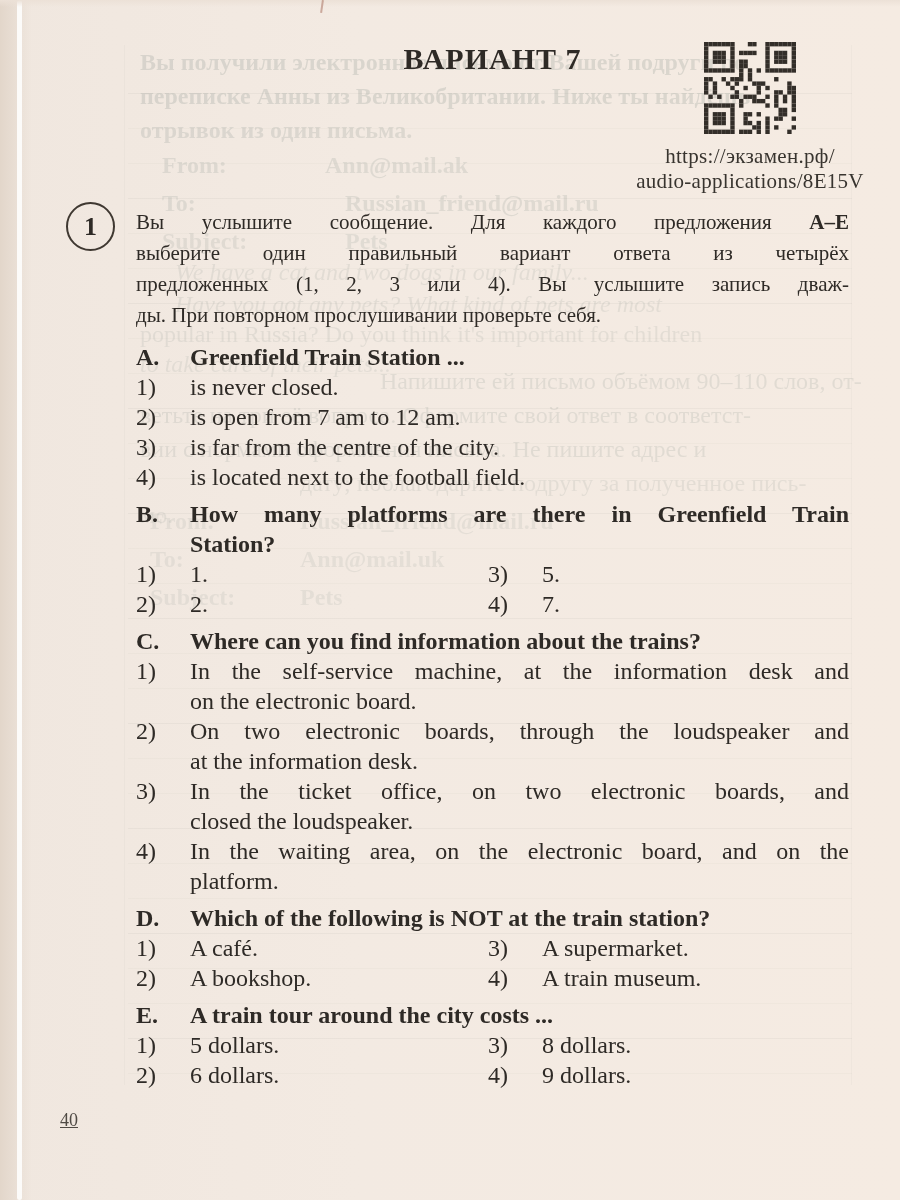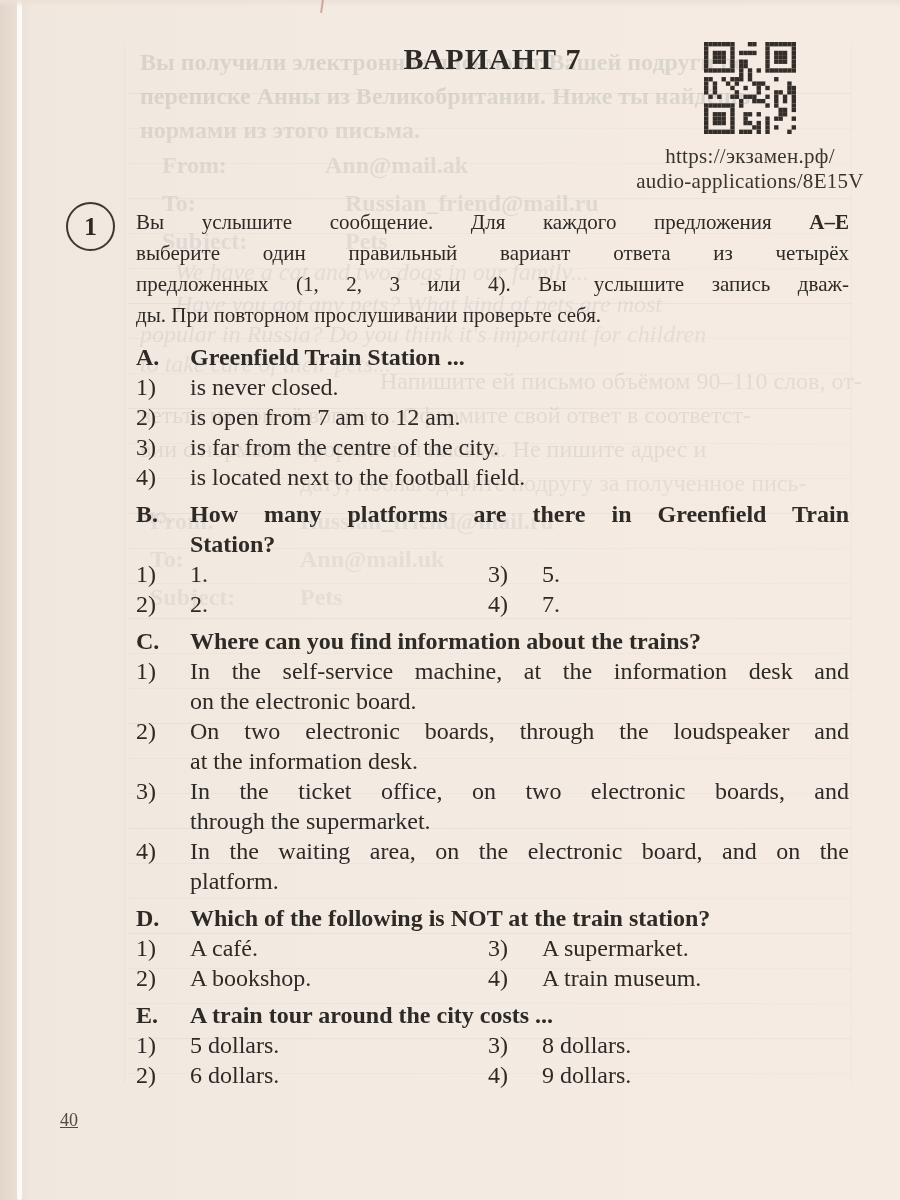--- a/index.html
+++ b/index.html
@@ -49,30 +49,30 @@
   .pagenum{position:absolute;left:60px;top:1110px;font-size:18px;color:#4f4a44;text-decoration:underline;}
 </style>
 </head>
 <body>
 
 <div class="page">
 
   <div class="bleed" id="bleedLayer">
       <div class="bl" style="left: 140px; top: 47px; opacity: 0.2; font-weight: bold;">Вы получили электронное письмо от Вашей подруги по</div>
       <div class="bl" style="left: 140px; top: 81px; opacity: 0.2; font-weight: bold;">переписке Анны из Великобритании. Ниже ты найдёшь</div>
-      <div class="bl" style="left: 140px; top: 115px; opacity: 0.18; font-weight: bold;">нормами из этого письма.</div>
+      <div class="bl" style="left: 140px; top: 115px; opacity: 0.18; font-weight: bold;">отрывок из один письма.</div>
       <div class="bl" style="left: 162px; top: 150px; opacity: 0.16; font-weight: bold;">From:</div>
       <div class="bl" style="left: 325px; top: 150px; opacity: 0.16; font-weight: bold;">Ann@mail.ak</div>
       <div class="bl" style="left: 162px; top: 188px; opacity: 0.16; font-weight: bold;">To:</div>
       <div class="bl" style="left: 345px; top: 188px; opacity: 0.16; font-weight: bold;">Russian_friend@mail.ru</div>
       <div class="bl" style="left: 162px; top: 226px; opacity: 0.14; font-weight: bold;">Subject:</div>
       <div class="bl" style="left: 345px; top: 226px; opacity: 0.14; font-weight: bold;">Pets</div>
       <div class="bl" style="left: 175px; top: 257px; opacity: 0.13; font-style: italic;">We have a cat and two dogs in our family...</div>
       <div class="bl" style="left: 175px; top: 289px; opacity: 0.13; font-style: italic;">Have you got any pets? What kind of pets are most</div>
-      <div class="bl" style="left: 140px; top: 319px; opacity: 0.13; font-style: italic;">popular in Russia? Do you think it's important for children</div>
+      <div class="bl" style="left: 140px; top: 319px; opacity: 0.13; ">popular in Russia? Do you think it's important for children</div>
       <div class="bl" style="left: 140px; top: 349px; opacity: 0.12; font-style: italic;">to take care of their pets...</div>
       <div class="bl" style="left: 380px; top: 366px; opacity: 0.15;">Напишите ей письмо объёмом 90–110 слов, от-</div>
       <div class="bl" style="left: 140px; top: 400px; opacity: 0.15;">ветьте на три её вопроса. Оформите свой ответ в соответст-</div>
       <div class="bl" style="left: 300px; top: 468px; opacity: 0.13;">дату; поблагодарите подругу за полученное пись-</div>
       <div class="bl" style="left: 140px; top: 434px; opacity: 0.15;">вии с нормами оформления письма. Не пишите адрес и</div>
       <div class="bl" style="left: 140px; top: 500px; opacity: 0.12;">мо.</div>
       <div class="bl" style="left: 150px; top: 506px; opacity: 0.11; font-weight: bold;">From:</div>
       <div class="bl" style="left: 300px; top: 506px; opacity: 0.11; font-weight: bold;">Russian_friend@mail.ru</div>
       <div class="bl" style="left: 150px; top: 544px; opacity: 0.11; font-weight: bold;">To:</div>
       <div class="bl" style="left: 300px; top: 544px; opacity: 0.11; font-weight: bold;">Ann@mail.uk</div>
@@ -420,21 +420,21 @@
           <span class="snum">2)</span>
           <div class="stext">
             <div class="jline">On two electronic boards, through the loudspeaker and</div>
             <div class="">at the information desk.</div>
           </div>
         </div>
         <div class="srow">
           <span class="snum">3)</span>
           <div class="stext">
             <div class="jline">In the ticket office, on two electronic boards, and</div>
-            <div class="">through the supermarket.</div>
+            <div class="">closed the loudspeaker.</div>
           </div>
         </div>
         <div class="srow">
           <span class="snum">4)</span>
           <div class="stext">
             <div class="jline">In the waiting area, on the electronic board, and on the</div>
             <div class="">platform.</div>
           </div>
         </div>
       </div>

